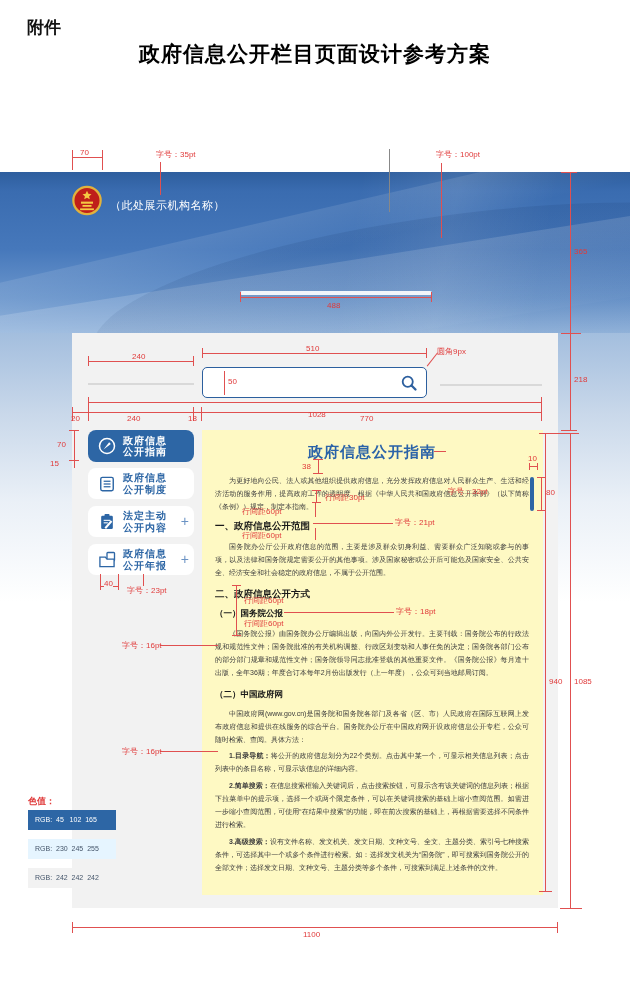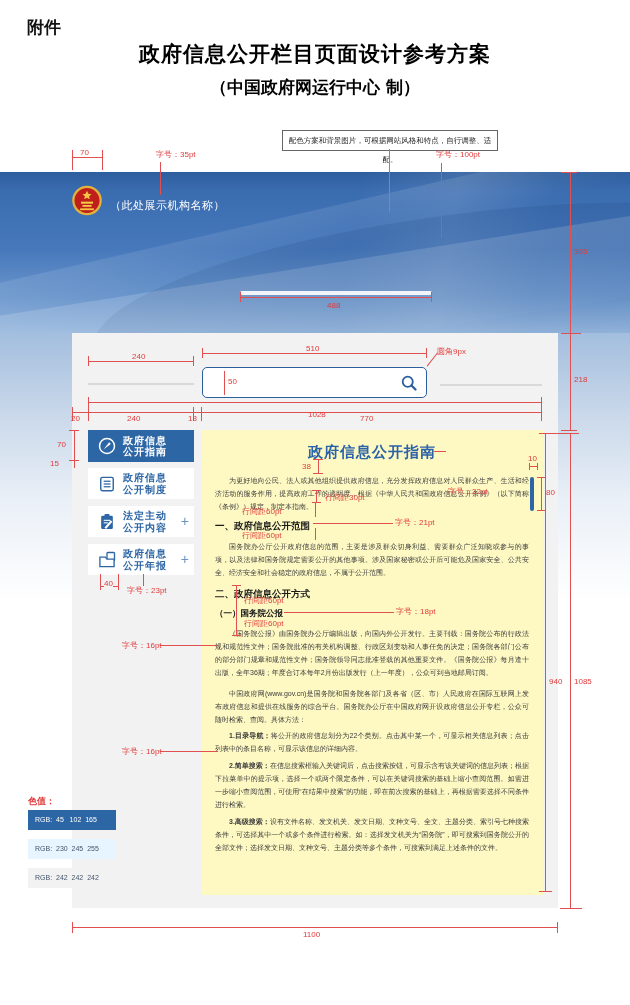--- a/index.html
+++ b/index.html
@@ -41,21 +41,21 @@
              border:1.5px solid #2c5f9e;border-radius:5px;box-sizing:border-box;z-index:2;}
   .mag{position:absolute;right:8px;top:6px;}
   .card{position:absolute;left:202px;top:430px;width:341px;height:465px;background:#fef9c3;z-index:1;}
   .card-inner{padding:0 14px 0 13px;}
   .c-title{margin:13px 0 0;font-size:15px;font-weight:bold;color:#2b63a8;text-align:center;letter-spacing:1px;line-height:17px;}
   .p{margin:0;font-size:7px;line-height:13px;color:#3c3c3c;text-align:justify;text-indent:14px;}
   .h1{margin:0;font-size:9.5px;font-weight:bold;color:#191919;line-height:11px;}
   .h2s{margin:0;font-size:8.5px;font-weight:bold;color:#191919;line-height:10px;}
   .thumb{position:absolute;left:530px;top:477px;width:4px;height:34px;background:#2d66a5;border-radius:2px;z-index:4;}
   
-  .sb{position:absolute;left:88px;width:106px;height:31px;background:#fff;display:flex;align-items:center;z-index:2;}
+  .sb{position:absolute;left:88px;width:106px;height:31px;background:#fff;display:flex;align-items:center;z-index:2;border-radius:8px;}
   .sb .ic{width:20px;height:20px;margin-left:9px;color:#2d66a5;flex:none;}
   .sb .lbl{font-size:10px;font-weight:bold;line-height:11.5px;color:#2d66a5;margin-left:6px;letter-spacing:1px;}
   .sb.active{background:#2d66a5;}
   .sb.active .ic{color:#fff;}
   .sb.active .lbl{color:#fff;}
   .sb .plus{position:absolute;right:5px;top:8px;font-size:14px;line-height:14px;color:#6b93c4;font-weight:400;}
   
   .anno{position:absolute;color:#e03b3b;font-size:8px;line-height:9px;white-space:nowrap;z-index:7;}
   .rl{position:absolute;background:#e05050;z-index:6;display:block;}
   
@@ -63,22 +63,20 @@
   .swatch{position:absolute;left:28px;width:88px;height:20px;font-size:7px;line-height:20px;
           padding-left:7px;box-sizing:border-box;white-space:pre;color:#445;}
 </style>
 </head>
 <body>
 
 <div class="stage">
 
   <div class="attach">附件</div>
   <div class="doc-title">政府信息公开栏目页面设计参考方案</div>
-  <div class="doc-sub">（中国政府网运行中心 制）</div>
-  <div class="note-box">配色方案和背景图片，可根据网站风格和特点，自行调整、适配。</div>
   <i class="gray-leader"></i>
 
   <div class="page-grad"></div>
 
   <div class="banner">
     <div class="band2"></div>
     <div class="band1"></div>
     <div class="band3"></div>
   </div>
   <svg class="emblem" viewBox="0 0 40 40">
@@ -152,20 +150,21 @@
 
   <div class="card">
     <div class="card-inner">
       <div class="c-title">政府信息公开指南</div>
       <p class="p" style="margin-top:14px;">为更好地向公民、法人或其他组织提供政府信息，充分发挥政府信息对人民群众生产、生活和经济活动的服务作用，提高政府工作的透明度，根据《中华人民共和国政府信息公开条例》（以下简称《条例》）规定，制定本指南。</p>
       <p class="h1" style="margin-top:7px;">一、政府信息公开范围</p>
       <p class="p" style="margin-top:9px;">国务院办公厅公开政府信息的范围，主要是涉及群众切身利益、需要群众广泛知晓或参与的事项，以及法律和国务院规定需要公开的其他事项。涉及国家秘密或公开后可能危及国家安全、公共安全、经济安全和社会稳定的政府信息，不属于公开范围。</p>
       <p class="h1" style="margin-top:9px;">二、政府信息公开方式</p>
       <p class="h2s" style="margin-top:9px;">（一）国务院公报</p>
       <p class="p" style="margin-top:9px;">《国务院公报》由国务院办公厅编辑出版，向国内外公开发行。主要刊载：国务院公布的行政法规和规范性文件；国务院批准的有关机构调整、行政区划变动和人事任免的决定；国务院各部门公布的部分部门规章和规范性文件；国务院领导同志批准登载的其他重要文件。《国务院公报》每月逢十出版，全年36期；年度合订本每年2月份出版发行（上一年度），公众可到当地邮局订阅。</p>
+      <p class="h2s" style="margin-top:10px;">（二）中国政府网</p>
       <p class="p" style="margin-top:8px;">中国政府网(www.gov.cn)是国务院和国务院各部门及各省（区、市）人民政府在国际互联网上发布政府信息和提供在线服务的综合平台。国务院办公厅在中国政府网开设政府信息公开专栏，公众可随时检索、查阅。具体方法：</p>
       <p class="p" style="margin-top:3px;"><b>1.目录导航：</b><span>将公开的政府信息划分为22个类别。点击其中某一个，可显示相关信息列表；点击列表中的条目名称，可显示该信息的详细内容。</span></p>
       <p class="p" style="margin-top:4px;"><b>2.简单搜索：</b><span>在信息搜索框输入关键词后，点击搜索按钮，可显示含有该关键词的信息列表；根据下拉菜单中的提示项，选择一个或两个限定条件，可以在关键词搜索的基础上缩小查阅范围。如需进一步缩小查阅范围，可使用“在结果中搜索”的功能，即在前次搜索的基础上，再根据需要选择不同条件进行检索。</span></p>
       <p class="p" style="margin-top:4px;"><b>3.高级搜索：</b><span>设有文件名称、发文机关、发文日期、文种文号、全文、主题分类、索引号七种搜索条件，可选择其中一个或多个条件进行检索。如：选择发文机关为“国务院”，即可搜索到国务院公开的全部文件；选择发文日期、文种文号、主题分类等多个条件，可搜索到满足上述条件的文件。</span></p>
     </div>
   </div>
   <div class="thumb"></div>
 
   <i class="rl" style="left:72px;top:150px;width:1px;height:20px;"></i>
   <i class="rl" style="left:102px;top:150px;width:1px;height:20px;"></i>

